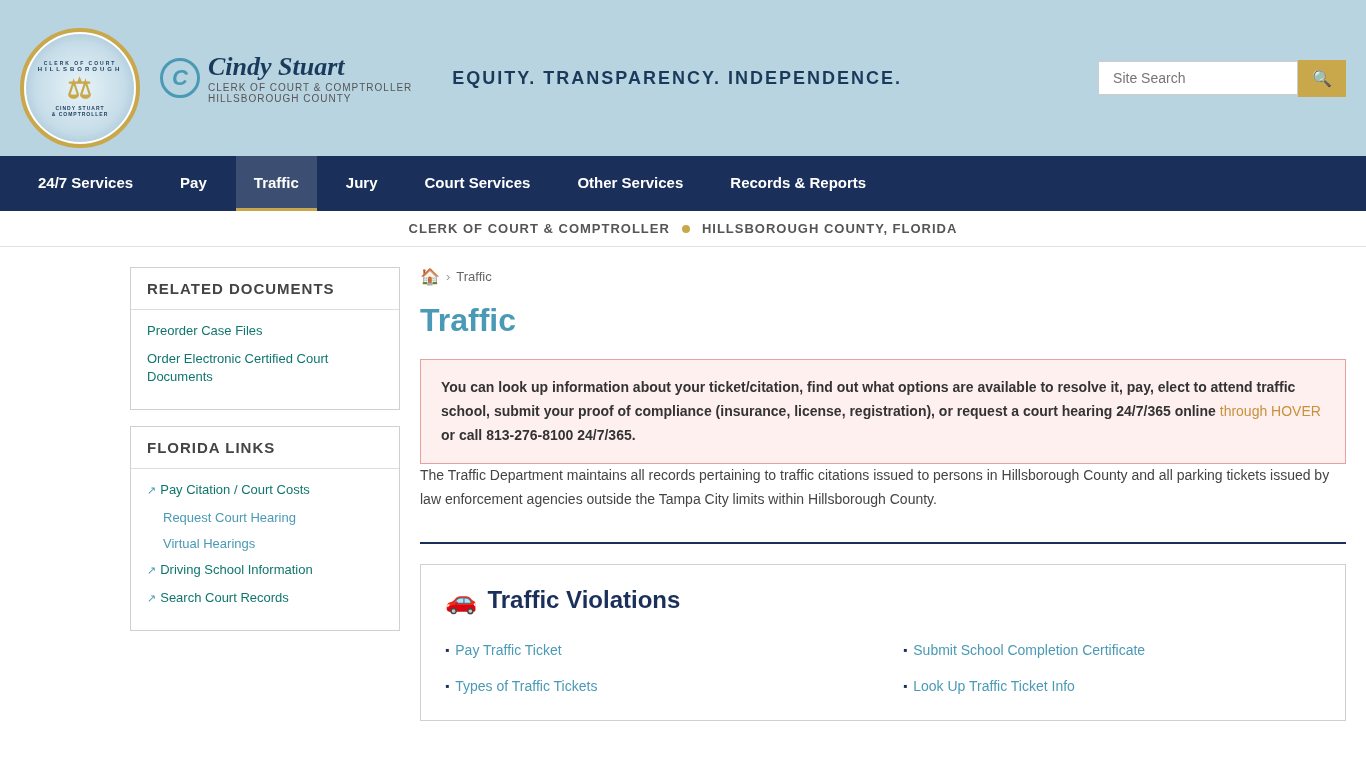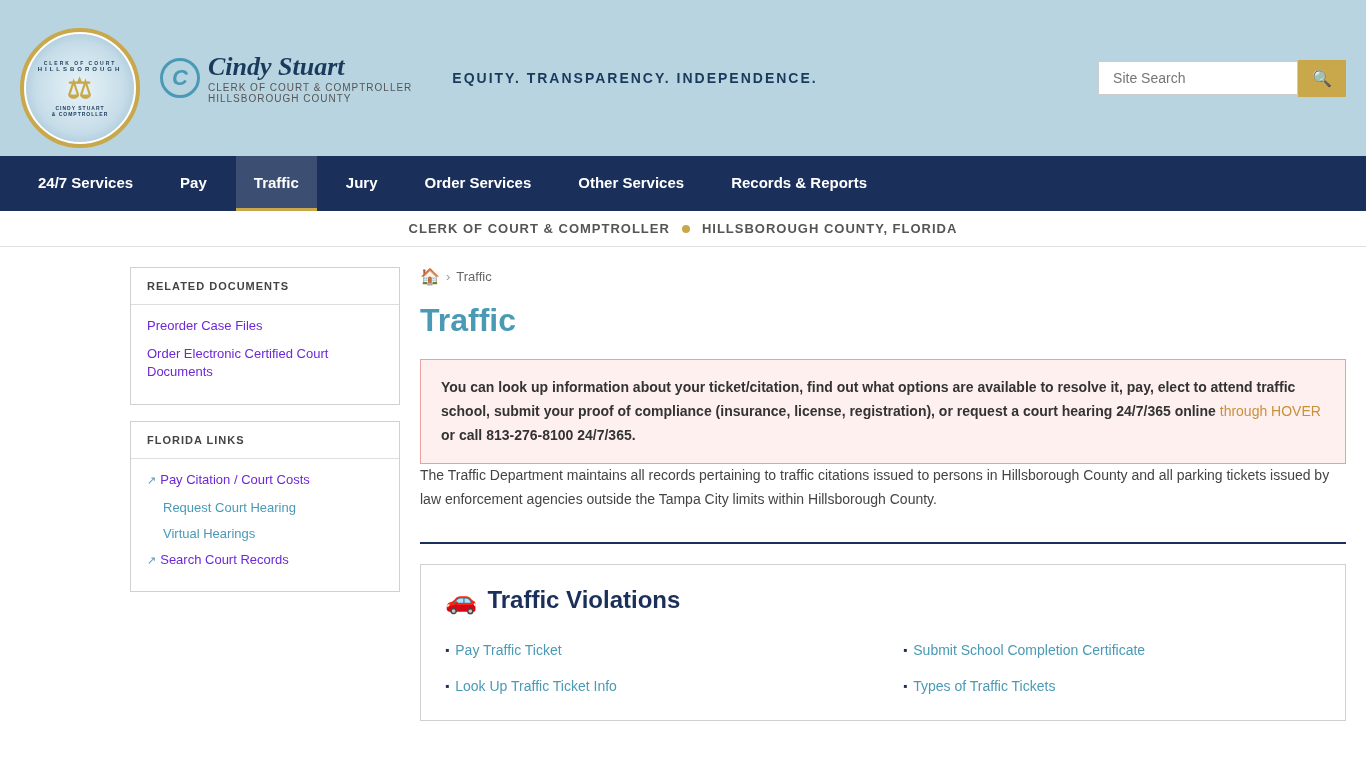--- a/index.html
+++ b/index.html
@@ -91,21 +91,21 @@
       color: #4a9ab5;
       font-weight: bold;
       margin-right: 8px;
     }
     .brand-row {
       display: flex;
       align-items: center;
     }
     .tagline {
       margin-left: 40px;
-      font-size: 14px;
+      font-size: 18px;
       color: #1a3a5c;
       font-weight: bold;
       letter-spacing: 2px;
     }
     .search-area {
       margin-left: auto;
       display: flex;
       align-items: center;
     }
     .search-input {
@@ -189,32 +189,32 @@
       flex-shrink: 0;
     }
     .sidebar-box {
       border: 1px solid #d0d0d0;
       margin-bottom: 16px;
       background: #fff;
     }
     .sidebar-box-title {
       background: #fff;
       padding: 12px 16px;
-      font-size: 11px;
+      font-size: 15px;
       font-weight: bold;
       color: #444;
       letter-spacing: 1px;
       border-bottom: 1px solid #ddd;
     }
     .sidebar-links {
       padding: 12px 16px;
     }
     .sidebar-link {
       display: block;
-      color: #6d28d9;
+      color: #0f766e;
       text-decoration: none;
       font-size: 13px;
       margin-bottom: 10px;
       line-height: 1.4;
     }
     .sidebar-link-ext::before {
       content: "↗";
       font-size: 11px;
       margin-right: 4px;
       color: #4a9ab5;
@@ -347,21 +347,21 @@
     <input class="search-input" type="text" placeholder="Site Search" style="">
     <button class="search-btn">🔍</button>
   </div>
 </div>
 
 <nav class="nav-bar">
   <a class="nav-item">24/7 Services</a>
   <a class="nav-item">Pay</a>
   <a class="nav-item active">Traffic</a>
   <a class="nav-item">Jury</a>
-  <a class="nav-item">Order Services</a>
+  <a class="nav-item">Court Services</a>
   <a class="nav-item">Other Services</a>
   <a class="nav-item">Records &amp; Reports</a>
 </nav>
 
 <div class="subheader">
   <span>CLERK OF COURT &amp; COMPTROLLER</span>
   <span class="subheader-dot"></span>
   <span>HILLSBOROUGH COUNTY, FLORIDA</span>
 </div>
 
@@ -375,20 +375,21 @@
         <a class="sidebar-link">Order Electronic Certified Court Documents</a>
       </div>
     </div>
 
     <div class="sidebar-box">
       <div class="sidebar-box-title">FLORIDA LINKS</div>
       <div class="sidebar-links">
         <a class="sidebar-link sidebar-link-ext">Pay Citation / Court Costs</a>
         <a class="sidebar-link sidebar-link-sub">Request Court Hearing</a>
         <a class="sidebar-link sidebar-link-sub">Virtual Hearings</a>
+        <a class="sidebar-link sidebar-link-ext">Driving School Information</a>
         <a class="sidebar-link sidebar-link-ext">Search Court Records</a>
       </div>
     </div>
   </div>
 
   <div class="content">
 
     <div class="breadcrumb">
       <span class="breadcrumb-home">🏠</span>
       <span class="breadcrumb-sep">›</span>
@@ -406,18 +407,18 @@
     <hr class="section-divider">
 
     <div class="section-card">
       <div class="section-title">
         <span class="car-icon">🚗</span>
         <span>Traffic Violations</span>
       </div>
       <div class="violations-grid">
         <a class="violation-item">Pay Traffic Ticket</a>
         <a class="violation-item">Submit School Completion Certificate</a>
+        <a class="violation-item">Types of Traffic Tickets</a>
         <a class="violation-item">Look Up Traffic Ticket Info</a>
-        <a class="violation-item">Types of Traffic Tickets</a>
       </div>
     </div>
   </div>
 </div>
 
 </body></html>

